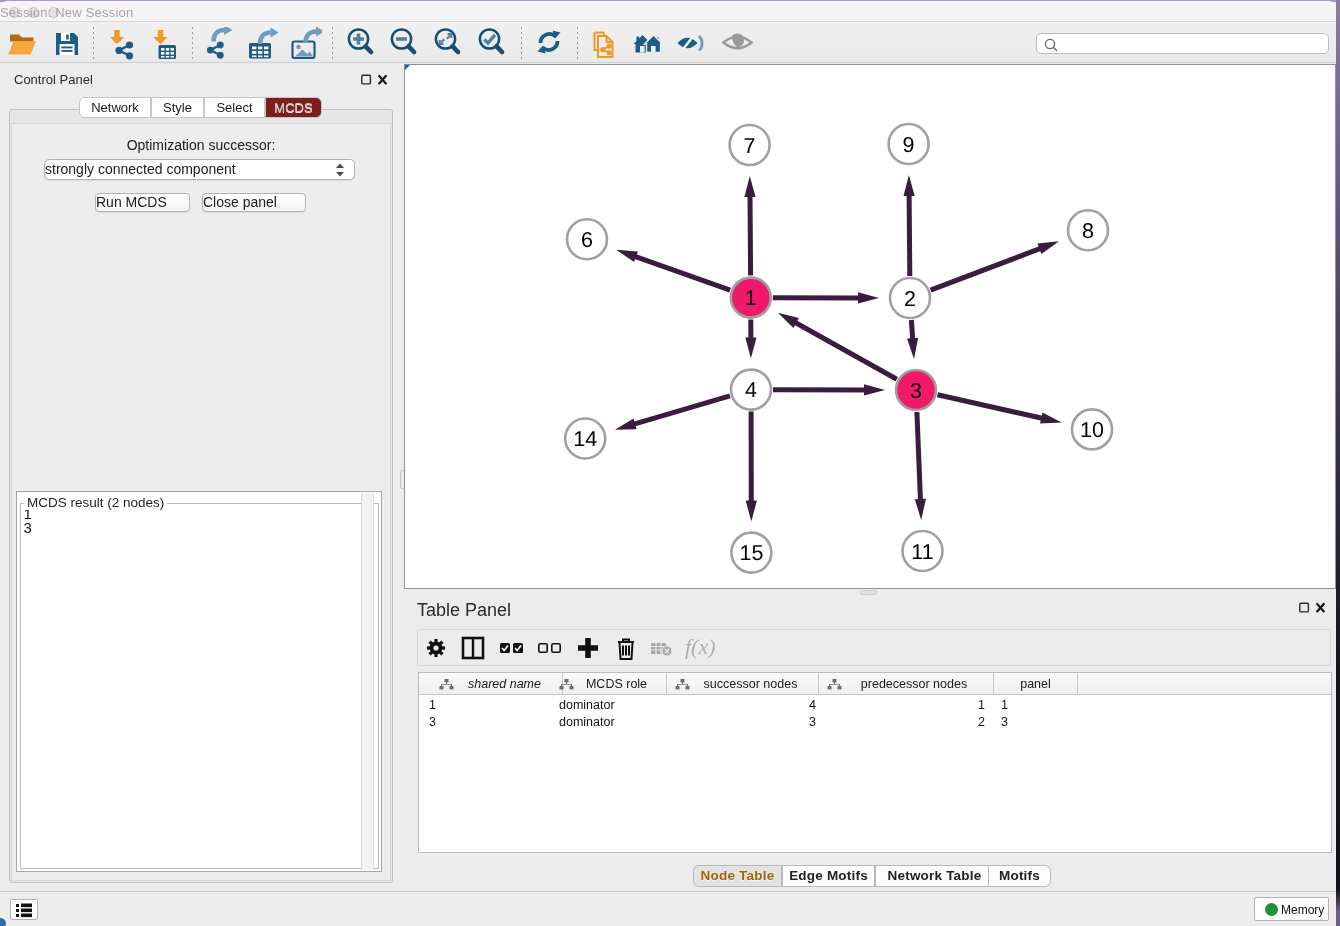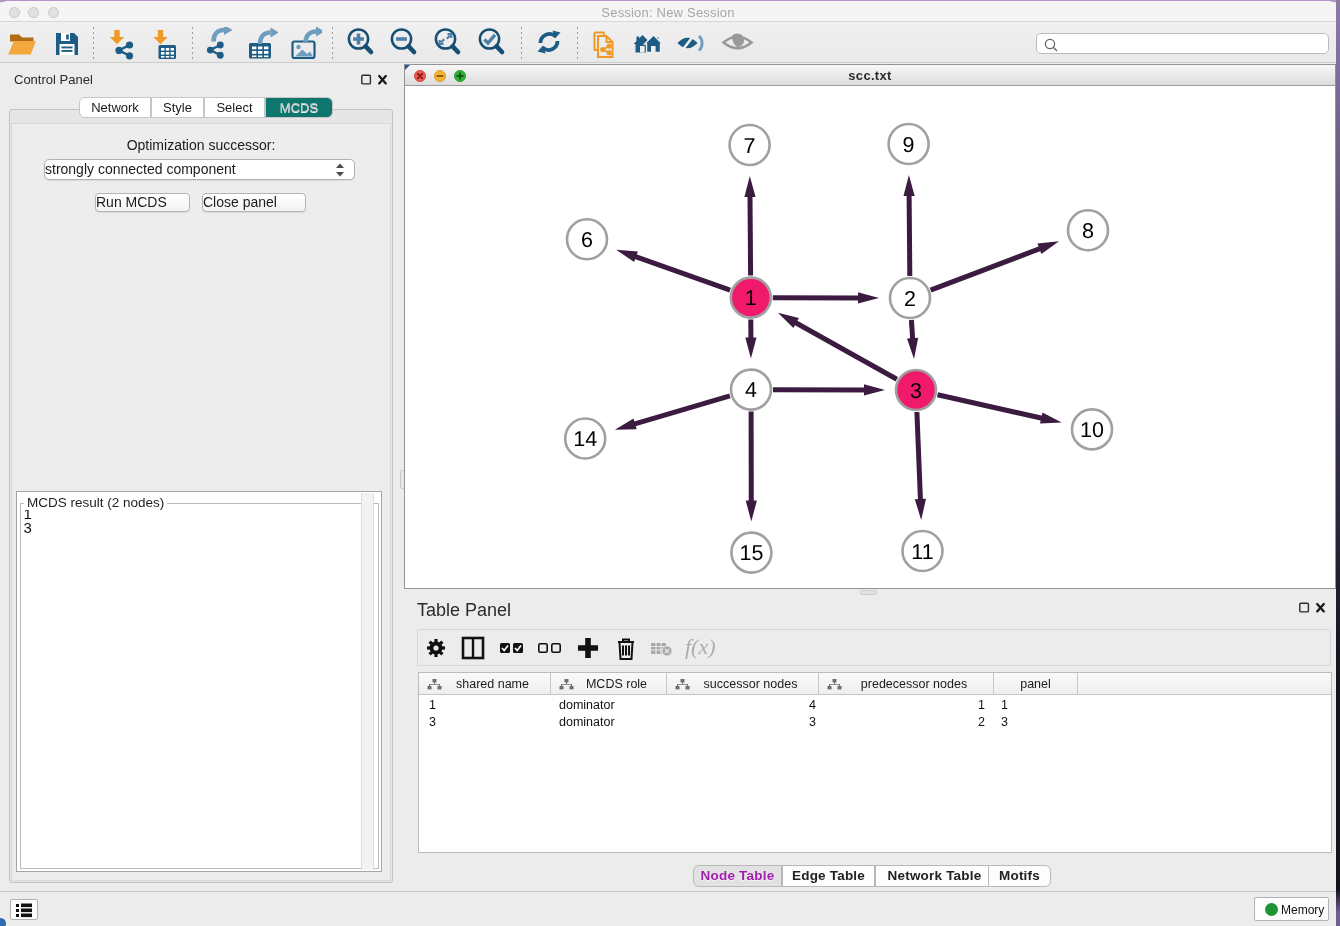--- a/index.html
+++ b/index.html
@@ -2,21 +2,21 @@
 <html><head><meta charset="utf-8">
 <style>
 *{margin:0;padding:0;box-sizing:border-box;}
 body{width:1340px;height:926px;font-family:"Liberation Sans",sans-serif;background:#ececec;overflow:hidden;position:relative;}
 .abs{position:absolute;}
 .deskright{left:1336px;top:0;width:4px;height:926px;background:linear-gradient(#8d7aa5,#3a3153 45%,#17131f 72%,#15111d 96%,#6f5e8e 98.5%);}
 .win{left:0;top:0;width:1337px;height:926px;border-right:1px solid #6d6d6d;}
 .topline{left:0;top:0;width:1337px;height:2px;background:#b295c7;}
 .titlebar{left:0;top:1px;width:1336px;height:21px;background:#f6f5f6;border-radius:7px 7px 0 0;border-bottom:1px solid #d8d6d8;}
 .tl{width:11px;height:11px;border-radius:50%;background:#e2e0e1;border:1px solid #c9c7c8;position:absolute;top:6px;}
-.titletext{width:100%;text-align:center;top:4px;font-size:13px;color:#a9a4a7;letter-spacing:.2px;}
+.titletext{width:100%;top:4px;font-size:13px;color:#a9a4a7;letter-spacing:.2px;}
 .toolbar{left:0;top:22px;width:1336px;height:41px;background:linear-gradient(#f1f0f1,#eae9ea);border-bottom:1px solid #d0cfd0;}
 .vsep{top:5px;width:1px;height:32px;background-image:linear-gradient(#9a9a9a 2px,transparent 2px);background-size:1px 5px;}
 .searchbox{left:1036px;top:33px;width:293px;height:21px;background:#fff;border:1px solid #bcbcbc;border-radius:5px;}
 
 .cptitle{left:14px;top:72px;font-size:13px;color:#2b2b2b;}
 .cpcontent{left:9px;top:109px;width:384px;height:774px;background:#e7e6e7;border:1px solid #c3c2c3;border-radius:3px;}
 .cpinner{left:11px;top:123px;width:380px;height:758px;background:#ededed;border:1px solid #d9d8d9;}
 .tab{position:absolute;top:0;height:21px;background:#fff;border:1px solid #c7c6c7;font-size:13px;color:#1a1a1a;text-align:center;line-height:20px;}
 .optlabel{left:11px;top:137px;width:380px;text-align:center;font-size:14px;color:#1b1b1b;}
 .select{left:44px;top:159px;width:311px;height:21px;background:#fff;border:1px solid #b2b1b2;border-radius:5px;font-size:14px;color:#1b1b1b;line-height:19px;padding-left:0;box-shadow:0 1px 1px rgba(0,0,0,.08);}
@@ -218,21 +218,21 @@
 <div class="abs cptitle">Control Panel</div>
 <svg class="abs" style="left:361px;top:74px;" width="36" height="12">
   <rect x="0.8" y="1.3" width="8.6" height="8.6" rx="1" fill="none" stroke="#2a2a2a" stroke-width="1.4"></rect>
   <path d="M18.2 2 L24.8 9.4 M24.8 2 L18.2 9.4" stroke="#1a1a1a" stroke-width="2.3" stroke-linecap="round"></path>
 </svg>
 <div class="abs cpcontent"></div>
 <div class="abs cpinner"></div>
 <div class="abs tab" style="left:79px;top:97px;width:72px;border-radius:6px 0 0 6px;">Network</div>
 <div class="abs tab" style="left:151px;top:97px;width:53px;">Style</div>
 <div class="abs tab" style="left:204px;top:97px;width:61px;">Select</div>
-<div class="abs tab" style="left:265px;top:97px;width:68px;border-radius:0 6px 6px 0;background:#0f766e;color:#c6c5c6;text-shadow:0 1px 0 #f2f2f2;">MCDS</div>
+<div class="abs tab" style="left:265px;top:97px;width:57px;border-radius:0 6px 6px 0;background:#7f1d1d;color:#c6c5c6;text-shadow:0 1px 0 #f2f2f2;">MCDS</div>
 <div class="abs optlabel">Optimization successor:</div>
 <div class="abs select">strongly connected component
   <svg width="12" height="16" style="position:absolute;right:8px;top:2px;">
       <path d="M2 6 L6 1.5 L10 6 Z" fill="#4a4a4a"></path>
       <path d="M2 10 L6 14.5 L10 10 Z" fill="#4a4a4a"></path>
     </svg>
 </div>
 <div class="abs btn" style="left:95px;top:193px;width:95px;">Run MCDS</div>
 <div class="abs btn" style="left:202px;top:193px;width:104px;">Close panel</div>
 <div class="abs legend">MCDS result (2 nodes)</div>
@@ -256,38 +256,20 @@
   <rect x="0" y="11" width="3" height="3" fill="#111"></rect>
       <rect x="5" y="10.5" width="11" height="3.6" fill="#111"></rect>
 </svg>
   </div>
 <div class="abs membtn">
     <div style="position:absolute;left:10px;top:5px;width:13px;height:13px;border-radius:50%;background:#1e9434;"></div>
     <div style="position:absolute;left:26px;top:5px;font-size:12px;">Memory</div>
   </div>
 
 <div class="abs netwin">
-  <div class="nethead">
-    <div class="mac" style="left:9px;background:#ee5b52;border:1px solid #d2473e;">
-        <svg width="10" height="10">
-          <path d="M2.8 2.8 L7.2 7.2 M7.2 2.8 L2.8 7.2" stroke="#7f150d" stroke-width="1.8" stroke-linecap="round"></path>
-        </svg>
-      </div>
-    <div class="mac" style="left:29px;background:#f3b42f;border:1px solid #d99d27;">
-        <svg width="10" height="10">
-          <line x1="2.2" y1="5" x2="7.8" y2="5" stroke="#8f5c11" stroke-width="1.8" stroke-linecap="round"></line>
-        </svg>
-      </div>
-    <div class="mac" style="left:49px;background:#30b238;border:1px solid #27992e;">
-        <svg width="10" height="10">
-          <path d="M5 2.2 V7.8 M2.2 5 H7.8" stroke="#0d5b12" stroke-width="1.8" stroke-linecap="round"></path>
-        </svg>
-      </div>
-    <div class="nettitle">scc.txt</div>
-  </div>
   <svg style="position:absolute;left:0;top:0;" width="5" height="5">
       <path d="M0 0 L5 0 L0 5 Z" fill="#2458b0"></path>
     </svg>
 </div>
 <svg class="abs" style="left:405px;top:86px;" width="930" height="502">
 <line x1="345.6" y1="189.6" x2="345.0" y2="109.0" stroke="#3b1c40" stroke-width="5"></line>
 <polygon points="344.8,90.0 350.6,111.0 339.4,111.0" fill="#3b1c40"></polygon>
 <line x1="325.1" y1="204.2" x2="229.1" y2="170.1" stroke="#3b1c40" stroke-width="5"></line>
 <polygon points="211.2,163.7 232.9,165.5 229.1,176.0" fill="#3b1c40"></polygon>
 <line x1="367.8" y1="211.7" x2="455.0" y2="211.9" stroke="#3b1c40" stroke-width="5"></line>
@@ -390,21 +372,21 @@
     </g>
 <g stroke="#e7e6e7" stroke-width="1.2">
       <path d="M4 12.5 H19 M4 16 H19 M9 9 V20 M14 9 V20"></path>
     </g>
 <circle cx="20" cy="17" r="5" fill="#a9a8a9" stroke="#e7e6e7" stroke-width="1"></circle>
     <path d="M18 15 l4 4 M22 15 l-4 4" stroke="#e7e6e7" stroke-width="1.4"></path>
   </svg>
 <div class="abs" style="left:685px;top:634px;font-family:'Liberation Serif',serif;font-style:italic;font-size:22px;color:#aeadae;">f(x)</div>
 <div class="abs tptable">
   <div class="thead" style="width:912px;"></div>
-  <div class="th" style="left:0px;width:132px;padding-left:16px;"><svg width="15" height="13" viewBox="0 0 15 13" style="position:absolute;left:8px;top:5px;">
+  <div class="th" style="left:12px;width:132px;padding-left:16px;font-style:italic;"><svg width="15" height="13" viewBox="0 0 15 13" style="position:absolute;left:8px;top:5px;">
         <g fill="#6f6e6f">
           <rect x="5.5" y="1" width="4" height="3.4"></rect>
           <rect x="0.5" y="8" width="4" height="3.4"></rect>
           <rect x="10.5" y="8" width="4" height="3.4"></rect>
           <path d="M7 4 H8 V6 H13 V8 H12 V6.8 H3 V8 H2 V6 H7 Z"></path>
         </g>
       </svg>shared name</div>
     <div class="th" style="left:132px;width:116px;padding-left:16px;"><svg width="15" height="13" viewBox="0 0 15 13" style="position:absolute;left:8px;top:5px;">
         <g fill="#6f6e6f">
           <rect x="5.5" y="1" width="4" height="3.4"></rect>
@@ -434,16 +416,16 @@
     <div class="td" style="left:140px;top:24px;">dominator</div>
     <div class="td" style="left:337px;top:24px;width:60px;text-align:right;">4</div>
     <div class="td" style="left:506px;top:24px;width:60px;text-align:right;">1</div>
     <div class="td" style="left:582px;top:24px;">1</div>
     <div class="td" style="left:10px;top:41px;">3</div>
     <div class="td" style="left:140px;top:41px;">dominator</div>
     <div class="td" style="left:337px;top:41px;width:60px;text-align:right;">3</div>
     <div class="td" style="left:506px;top:41px;width:60px;text-align:right;">2</div>
     <div class="td" style="left:582px;top:41px;">3</div>
 </div>
-<div class="abs btab" style="left:693px;width:89px;background:#e3e2e3;color:#a21caf;text-shadow:0 1px 0 #f5f5f5;border-radius:6px 0 0 6px;">Node Table</div>
-<div class="abs btab" style="left:782px;width:93px;">Edge Table</div>
+<div class="abs btab" style="left:693px;width:89px;background:#e3e2e3;color:#a16207;text-shadow:0 1px 0 #f5f5f5;border-radius:6px 0 0 6px;">Node Table</div>
+<div class="abs btab" style="left:782px;width:93px;">Edge Motifs</div>
 <div class="abs btab" style="left:875px;width:119px;">Network Table</div>
 <div class="abs btab" style="left:988px;width:63px;border-radius:0 6px 6px 0;">Motifs</div>
 
 </body></html>

